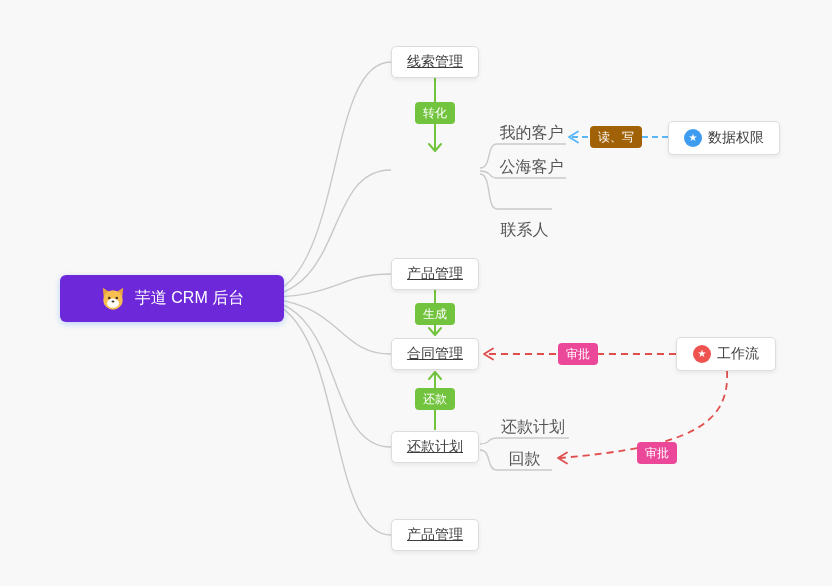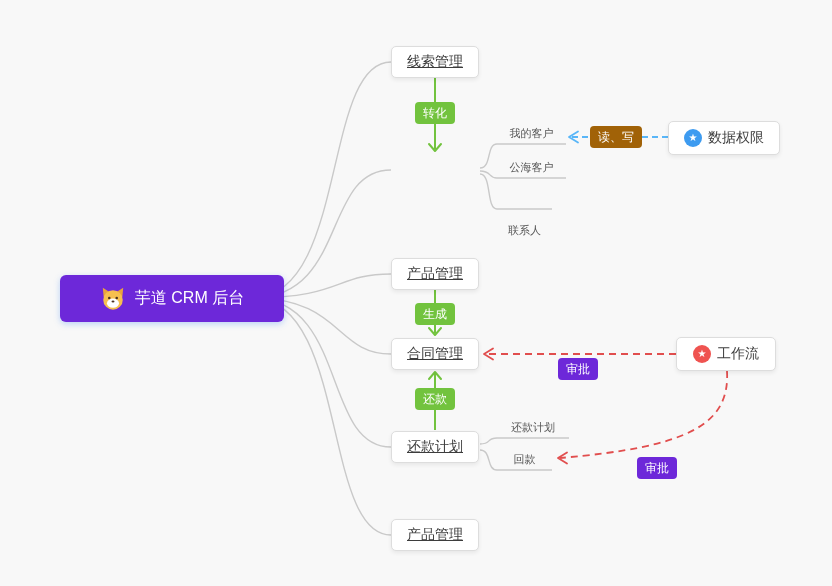--- a/index.html
+++ b/index.html
@@ -45,24 +45,24 @@
   .icon-blue{background:#3d9bf0;}
   .icon-red{background:#ef5350;}
   
   .badge{
     position:absolute;transform:translate(-50%,-50%);
     color:#ffffff;font-size:12px;line-height:1;
     padding:5px 8px;border-radius:4px;white-space:nowrap;
   }
   .badge.green{background:#72c33e;}
   .badge.blue{background:#a16207;}
-  .badge.red{background:#6d28d9;margin-top:15px;}
+  .badge.red{background:#ec4899;}
   
   .subtext{
-    position:absolute;font-size:11px;color:#555555;line-height:18px;
+    position:absolute;font-size:16px;color:#555555;line-height:18px;
     text-align:center;cursor:pointer;white-space:nowrap;
   }
 </style>
 </head>
 <body>
 
 <div class="canvas">
 
   <svg class="edges" viewBox="0 0 832 586">
 

